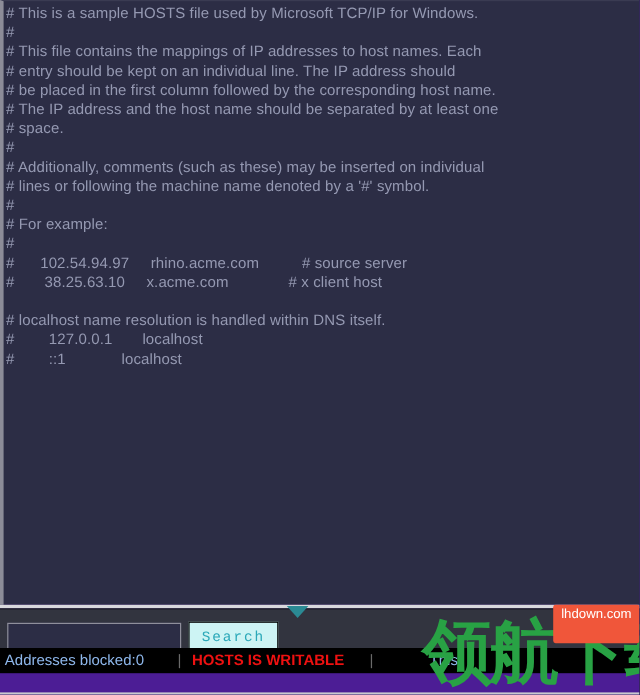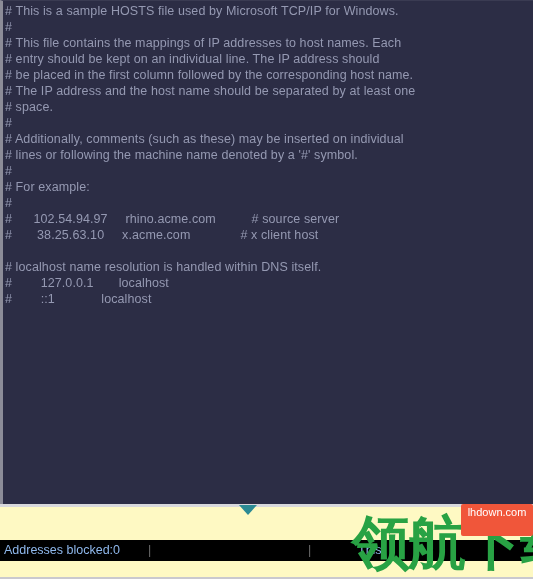--- a/index.html
+++ b/index.html
@@ -5,21 +5,21 @@
   html, body {
     margin: 0;
     padding: 0;
     background: #2c2d45;
   }
   #app {
     position: relative;
     width: 533px;
     height: 579px;
     overflow: hidden;
-    background: #fef9c3;
+    background: #4c1d95;
     font-family: "Liberation Sans", sans-serif;
   }
 
   
   #hosts-editor {
     position: absolute;
     left: 0;
     top: 0;
     width: 533px;
     height: 504px;
@@ -186,26 +186,32 @@
 #      102.54.94.97     rhino.acme.com          # source server
 #       38.25.63.10     x.acme.com              # x client host
 
 # localhost name resolution is handled within DNS itself.
 #        127.0.0.1       localhost
 #        ::1             localhost
 </pre>
   </div>
   <div id="editor-bottom-rule"></div>
 
+  <div id="toolbar">
+    <input id="search-input" type="text" value="" placeholder="" style="">
+    <button id="search-button">Search</button>
+
+  </div>
 
   <div id="dropdown-arrow"></div>
 
   <div id="statusbar">
     <span class="status-cell" id="status-blocked">Addresses blocked:0</span>
     <span class="status-cell" id="status-sep-1">|</span>
+    <span class="status-cell" id="status-writable">HOSTS IS WRITABLE</span>
     <span class="status-cell" id="status-sep-2">|</span>
     <span class="status-cell" id="status-size">This:</span>
   </div>
   <div id="statusbar-bottom-rule"></div>
 
   <div id="watermark-cn">领航下载</div>
   <div id="watermark-badge">lhdown.com</div>
 
 </div>
 

